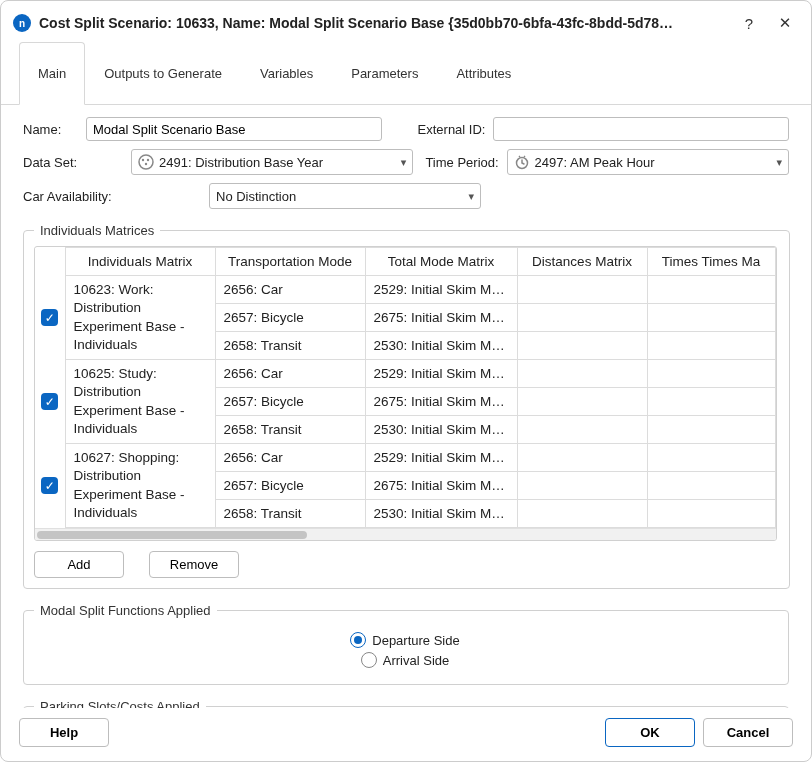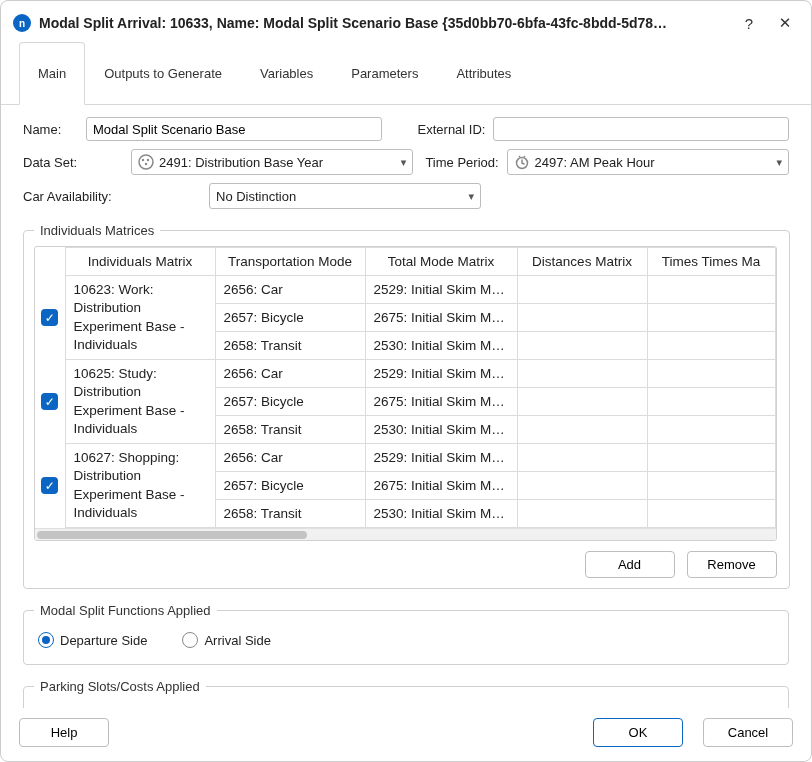--- a/index.html
+++ b/index.html
@@ -188,39 +188,39 @@
     position: absolute;
     left: 2px; top: 2px;
     height: 8px;
     width: 270px;
     background: #c4c4c4;
     border-radius: 4px;
   }
   
   .btnrow {
     display: flex;
-    justify-content: flex-end;
-    gap: 12px;
+    gap: 25px;
     margin-top: 10px;
   }
   button.btn {
     border: 1px solid #bdbdbd;
     background: #fff;
     border-radius: 4px;
     padding: 5px 0;
     width: 90px;
     font: inherit;
     cursor: pointer;
   }
   
   .radio-row {
     display: flex;
-    gap: 35px;
+    gap: 4px;
     padding: 6px 4px;
     align-items: center;
+    flex-direction: column;
   }
   .radio {
     display: flex;
     align-items: center;
     gap: 6px;
     cursor: pointer;
   }
   .radio .dot {
     width: 16px; height: 16px;
     border: 1.5px solid #888;
@@ -231,22 +231,23 @@
   .radio.selected .dot::after {
     content: "";
     width: 8px; height: 8px;
     background: #0a66c2;
     border-radius: 50%;
   }
   
   .dialog-footer {
     display: flex;
     padding: 10px 18px 14px 18px;
-    gap: 20px;
-    align-items: center;
+    gap: 8px;
+    align-items: center;
+    font-weight: bold;
   }
   .dialog-footer .spacer { flex: 1; }
   button.dlg {
     border: 1px solid #bdbdbd;
     background: #fff;
     border-radius: 4px;
     padding: 6px 0;
     width: 90px;
     font: inherit;
     cursor: pointer;
@@ -254,21 +255,21 @@
   button.dlg.primary {
     border-color: #0a66c2;
     color: #000;
   }
 </style>
 </head>
 <body>
 
 <div class="titlebar">
   <div class="icon-circle">n</div>
-  <div class="title">Modal Split Arrival: 10633, Name: Modal Split Scenario Base  {35d0bb70-6bfa-43fc-8bdd-5d78…</div>
+  <div class="title">Cost Split Scenario: 10633, Name: Modal Split Scenario Base  {35d0bb70-6bfa-43fc-8bdd-5d78…</div>
   <div class="win-btn">?</div>
   <div class="win-btn">✕</div>
 </div>
 
 <div class="tabstrip" id="tabstrip">
     <div class="tab active">Main</div>
     <div class="tab">Outputs to Generate</div>
     <div class="tab">Variables</div>
     <div class="tab">Parameters</div>
     <div class="tab">Attributes</div>

